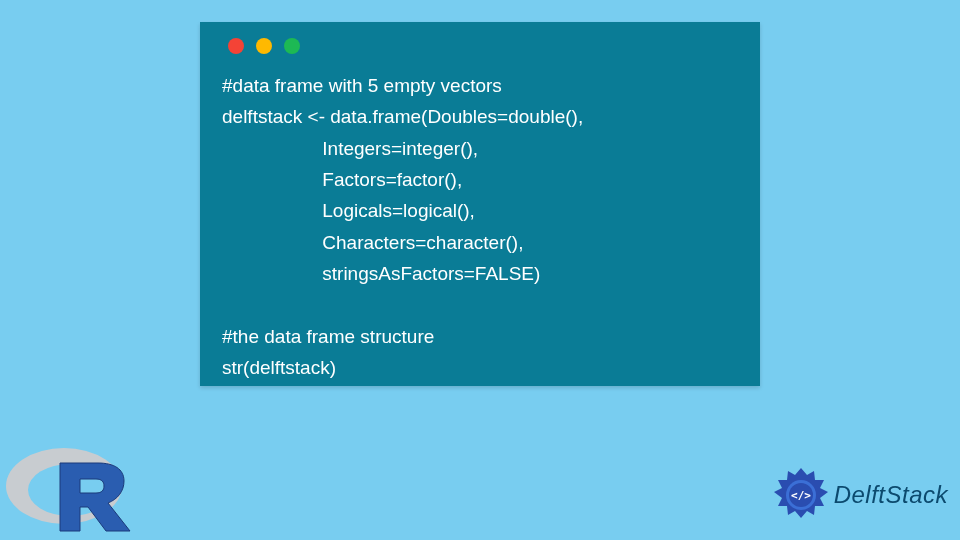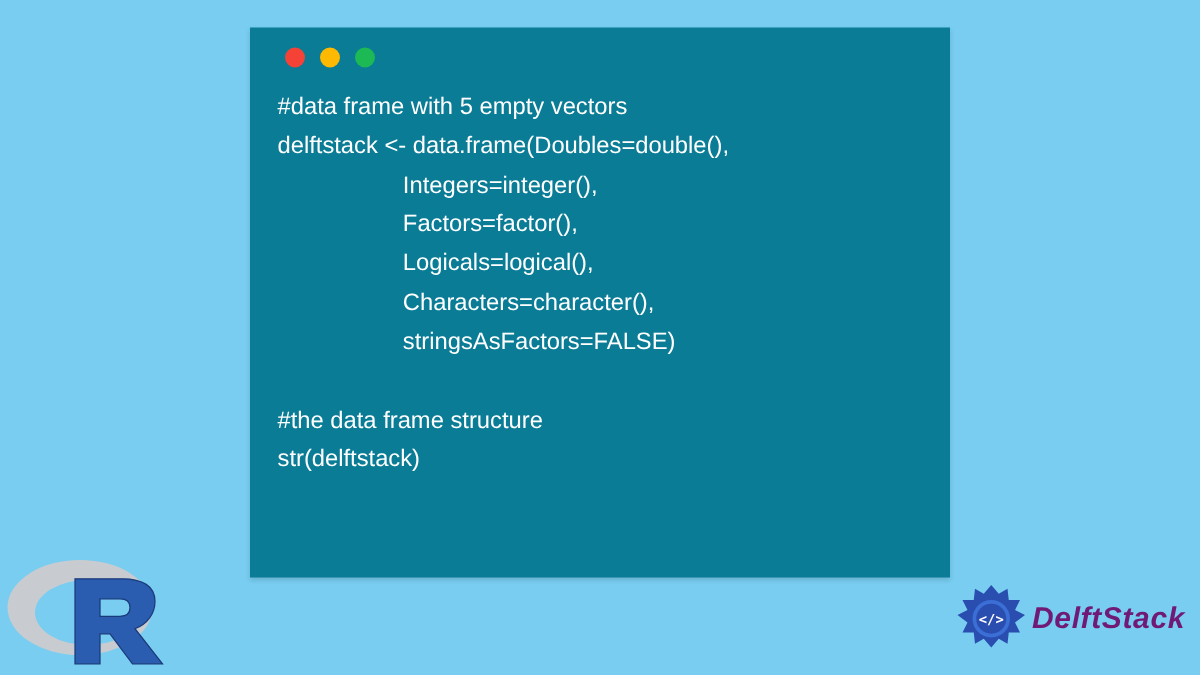--- a/index.html
+++ b/index.html
@@ -9,21 +9,21 @@
     background: #78cdf0;
     position: relative;
     font-family: Arial, Helvetica, sans-serif;
     overflow: hidden;
   }
   .code-window {
     position: absolute;
     left: 200px;
     top: 22px;
     width: 560px;
-    height: 440px;
+    height: 364px;
     background: #0a7c96;
     padding: 16px 40px 18px 22px;
     box-shadow: 0 2px 4px rgba(0,0,0,0.15);
   }
   .traffic-lights {
     display: flex;
     gap: 12px;
     margin-bottom: 16px;
     padding-left: 6px;
   }
@@ -53,22 +53,22 @@
     position: absolute;
     right: 12px;
     bottom: 16px;
     display: flex;
     align-items: center;
     gap: 4px;
   }
   .ds-text {
     font-size: 24px;
     font-style: italic;
-    font-weight: 700;
-    color: #701a75;
+    font-weight: 400;
+    color: #0c4a6e;
     letter-spacing: 0.5px;
   }
   .ds-badge {
     width: 58px;
     height: 58px;
     position: relative;
   }
 </style>
 </head>
 <body>

